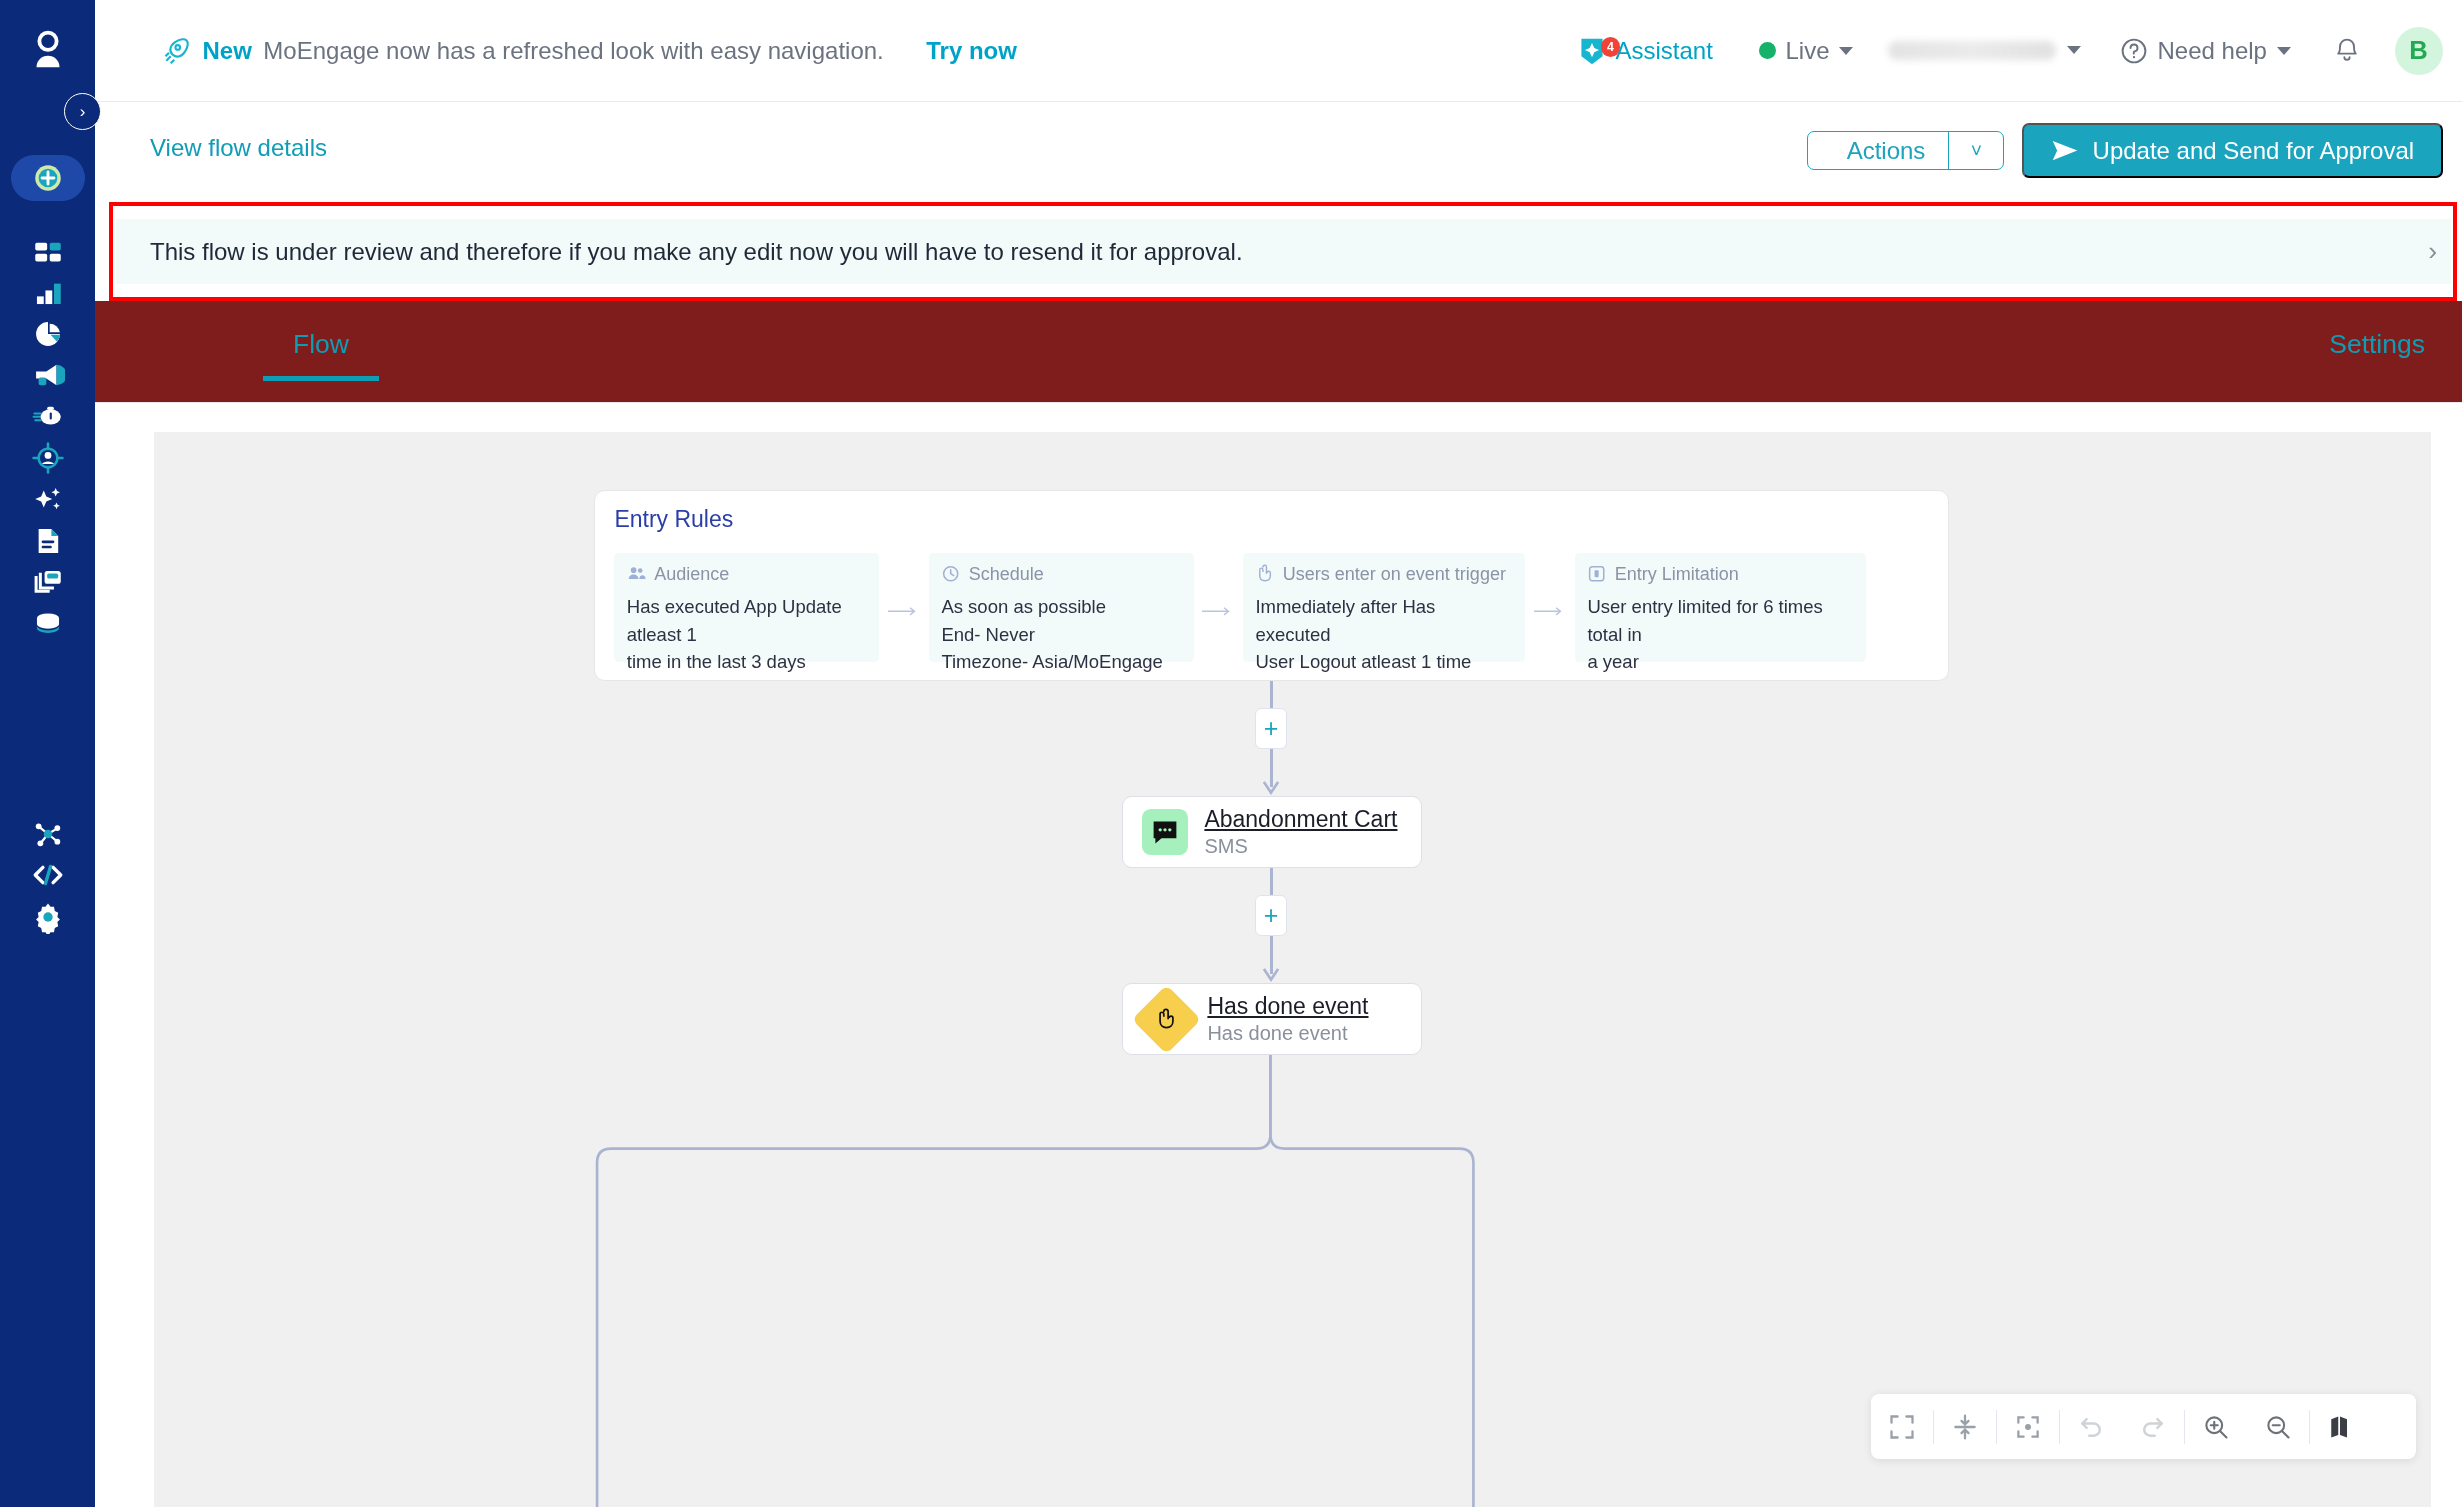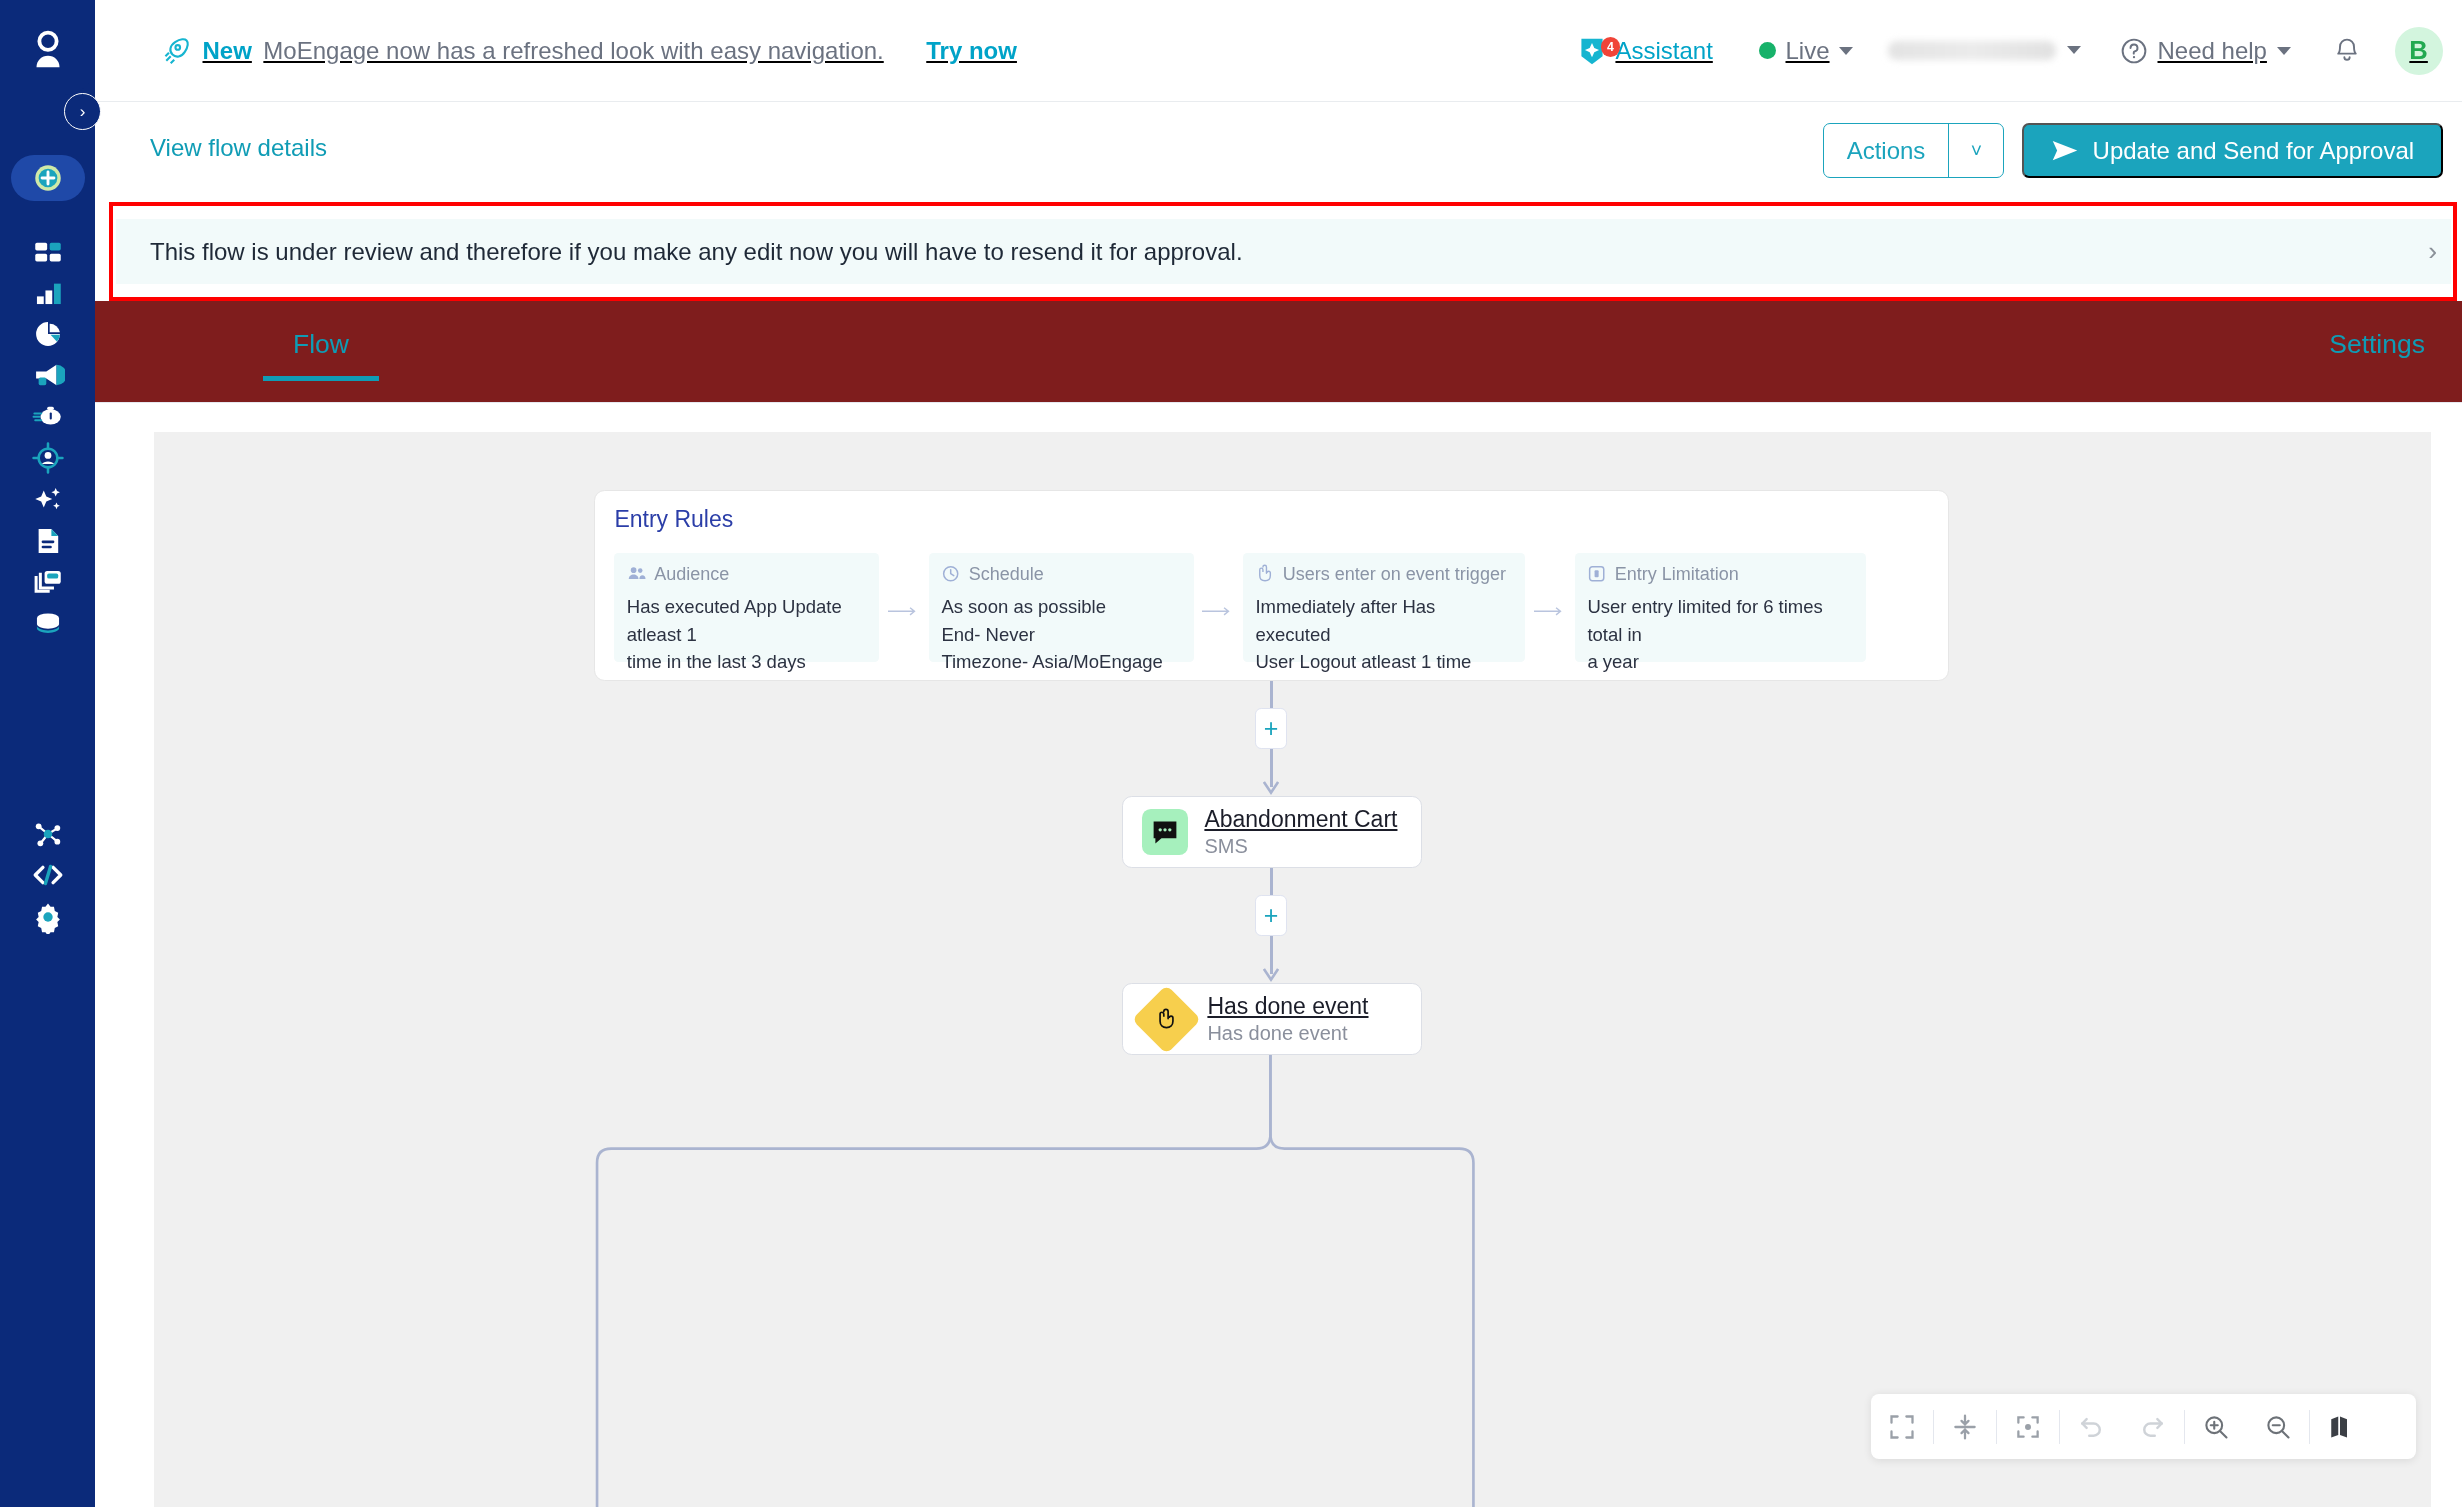--- a/index.html
+++ b/index.html
@@ -46,21 +46,20 @@
   }
   .rail-item.active svg { position: relative; z-index: 2; }
 
   
   #topbar {
     position: absolute; left: 95px; top: 0;
     width: 2367px; height: 102px;
     background: #fff;
     display: flex; align-items: center;
     border-bottom: 0.9px solid #e9ecef;
-    text-decoration: underline;
   }
   #promo { display: flex; align-items: center; gap: 11.5px; margin-left: 66px; }
   #promo .rocket { width: 30px; height: 30px; }
   #promo-new { color: #00a3c8; font-size: 24px; font-weight: 700; }
   #promo-text { color: #6b7280; font-size: 24px; }
   #promo-try { color: #00a3c8; font-size: 24px; font-weight: 700; margin-left: 31px; }
 
   #topbar-right {
     margin-left: auto; display: flex; align-items: center; gap: 0px;
     padding-right: 19.4px; height: 100%;
@@ -112,22 +111,22 @@
   #view-flow-details {
     position: absolute; left: 55px; top: 32px;
     color: #0f9cb5; font-size: 24px;
   }
   #subheader-actions {
     position: absolute; right: 19.4px; top: 21px;
     display: flex; align-items: center; gap: 17.7px;
   }
   #actions-btn {
     display: flex; align-items: stretch;
-    border: 1.8px solid #1ba4bd; border-radius: 7px; height: 55px;
-    overflow: hidden; background: #fff;
+    border: 1.8px solid #1ba4bd; border-radius: 7px; height: 39px;
+    overflow: hidden; background: #fff; padding-left: 16px;
   }
   #actions-label {
     display: flex; align-items: center; padding: 0 23px;
     color: #1ba4bd; font-size: 24px;
   }
   #actions-caret {
     display: flex; align-items: center; justify-content: center;
     width: 55px; border-left: 1.8px solid #1ba4bd; color: #1ba4bd; font-size: 19.4px;
   }
   #approval-btn {

